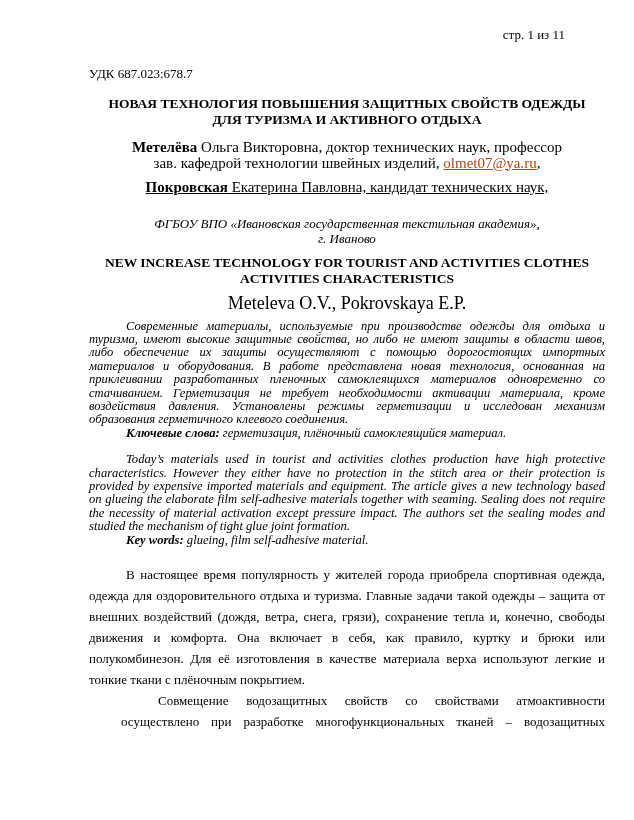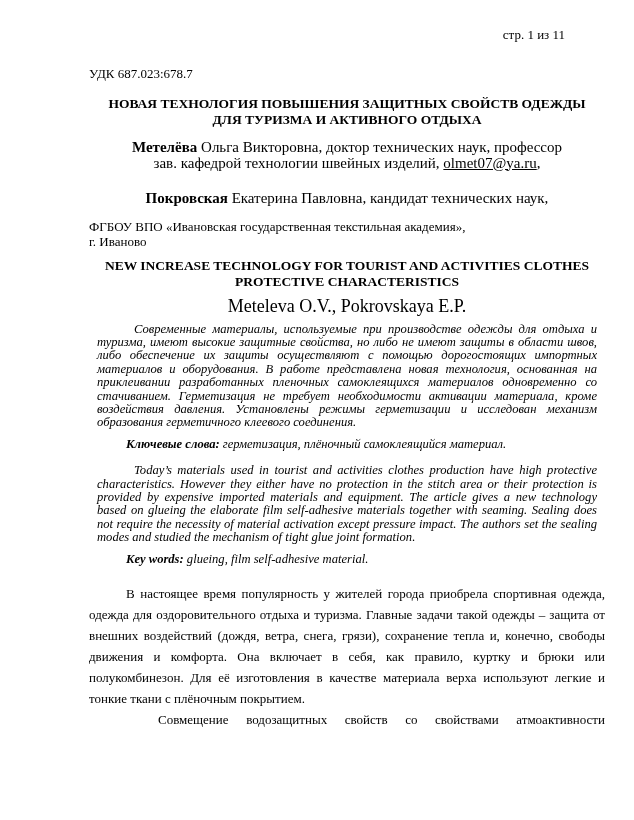--- a/index.html
+++ b/index.html
@@ -38,25 +38,27 @@
     font-size: 13.5px;
     font-weight: bold;
     line-height: 16px;
   }
   .author-block {
     margin-top: 12px;
     text-align: center;
     font-size: 15px;
     line-height: 15.5px;
   }
-  .author-block.second { margin-top: 20px; }
+  .author-block.second { margin-top: 9px; text-decoration: underline; }
   .affiliation {
-    margin-top: 12px;
+    margin-top: 20px;
+    text-align: center;
     font-size: 13px;
     line-height: 15.5px;
+    font-style: italic;
   }
   .title-en {
     margin: 8px 0 0 0;
     text-align: center;
     font-size: 13.5px;
     font-weight: bold;
     line-height: 16px;
   }
   .authors-en {
     margin-top: 9px;
@@ -66,21 +68,21 @@
   }
   .abstract {
     margin-top: 9px;
     font-style: italic;
     font-size: 12.6px;
     line-height: 13.4px;
     text-align: justify;
   }
   .abstract.en { margin-top: 13px; }
   .abstract p {
-    margin: 8px;
+    margin: 0;
     text-indent: 37px;
   }
   .kw-line {
     margin: 0;
     text-indent: 37px;
   }
   .kw-label { font-weight: bold; }
   .body-text {
     margin-top: 17px;
     font-size: 13px;
@@ -89,21 +91,21 @@
   }
   .body-text p {
     margin: 0;
     text-indent: 37px;
   }
   .body-text p.continued {
     text-align-last: justify;
     margin-left: 32px;
   }
   a.email {
-    color: #000000;
+    color: #c2410c;
     text-decoration: underline;
     cursor: pointer;
   }
 </style>
 </head>
 <body>
 
 <div class="page">
 
   <div class="page-header">стр. 1 из 11</div>
@@ -121,21 +123,21 @@
 
     <div class="author-block second">
       <div><b>Покровская</b><span> Екатерина Павловна, кандидат технических наук,</span></div>
     </div>
 
     <div class="affiliation">
       <div>ФГБОУ ВПО «Ивановская государственная текстильная академия»,</div>
       <div>г. Иваново</div>
     </div>
 
-    <h2 class="title-en"><span>NEW INCREASE TECHNOLOGY FOR TOURIST AND ACTIVITIES CLOTHES</span><br><span>PROTECTIVE CHARACTERISTICS</span></h2>
+    <h2 class="title-en"><span>NEW INCREASE TECHNOLOGY FOR TOURIST AND ACTIVITIES CLOTHES</span><br><span>ACTIVITIES CHARACTERISTICS</span></h2>
 
     <div class="authors-en">Meteleva O.V., Pokrovskaya E.P.</div>
 
     <div class="abstract ru">
       <p>Современные материалы, используемые при производстве одежды для отдыха и туризма, имеют высокие защитные свойства, но либо не имеют защиты в области швов, либо обеспечение их защиты осуществляют с помощью дорогостоящих импортных материалов и оборудования. В работе представлена новая технология, основанная на приклеивании разработанных пленочных самоклеящихся материалов одновременно со стачиванием. Герметизация не требует необходимости активации материала, кроме воздействия давления. Установлены режимы герметизации и исследован механизм образования герметичного клеевого соединения.</p>
       <div class="kw-line"><span class="kw-label">Ключевые слова:</span><span> герметизация, плёночный самоклеящийся материал.</span></div>
     </div>
 
     <div class="abstract en">
       <p>Today’s materials used in tourist and activities clothes production have high protective characteristics. However they either have no protection in the stitch area or their protection is provided by expensive imported materials and equipment. The article gives a new technology based on glueing the elaborate film self-adhesive materials together with seaming. Sealing does not require the necessity of material activation except pressure impact. The authors set the sealing modes and studied the mechanism of tight glue joint formation.</p>

